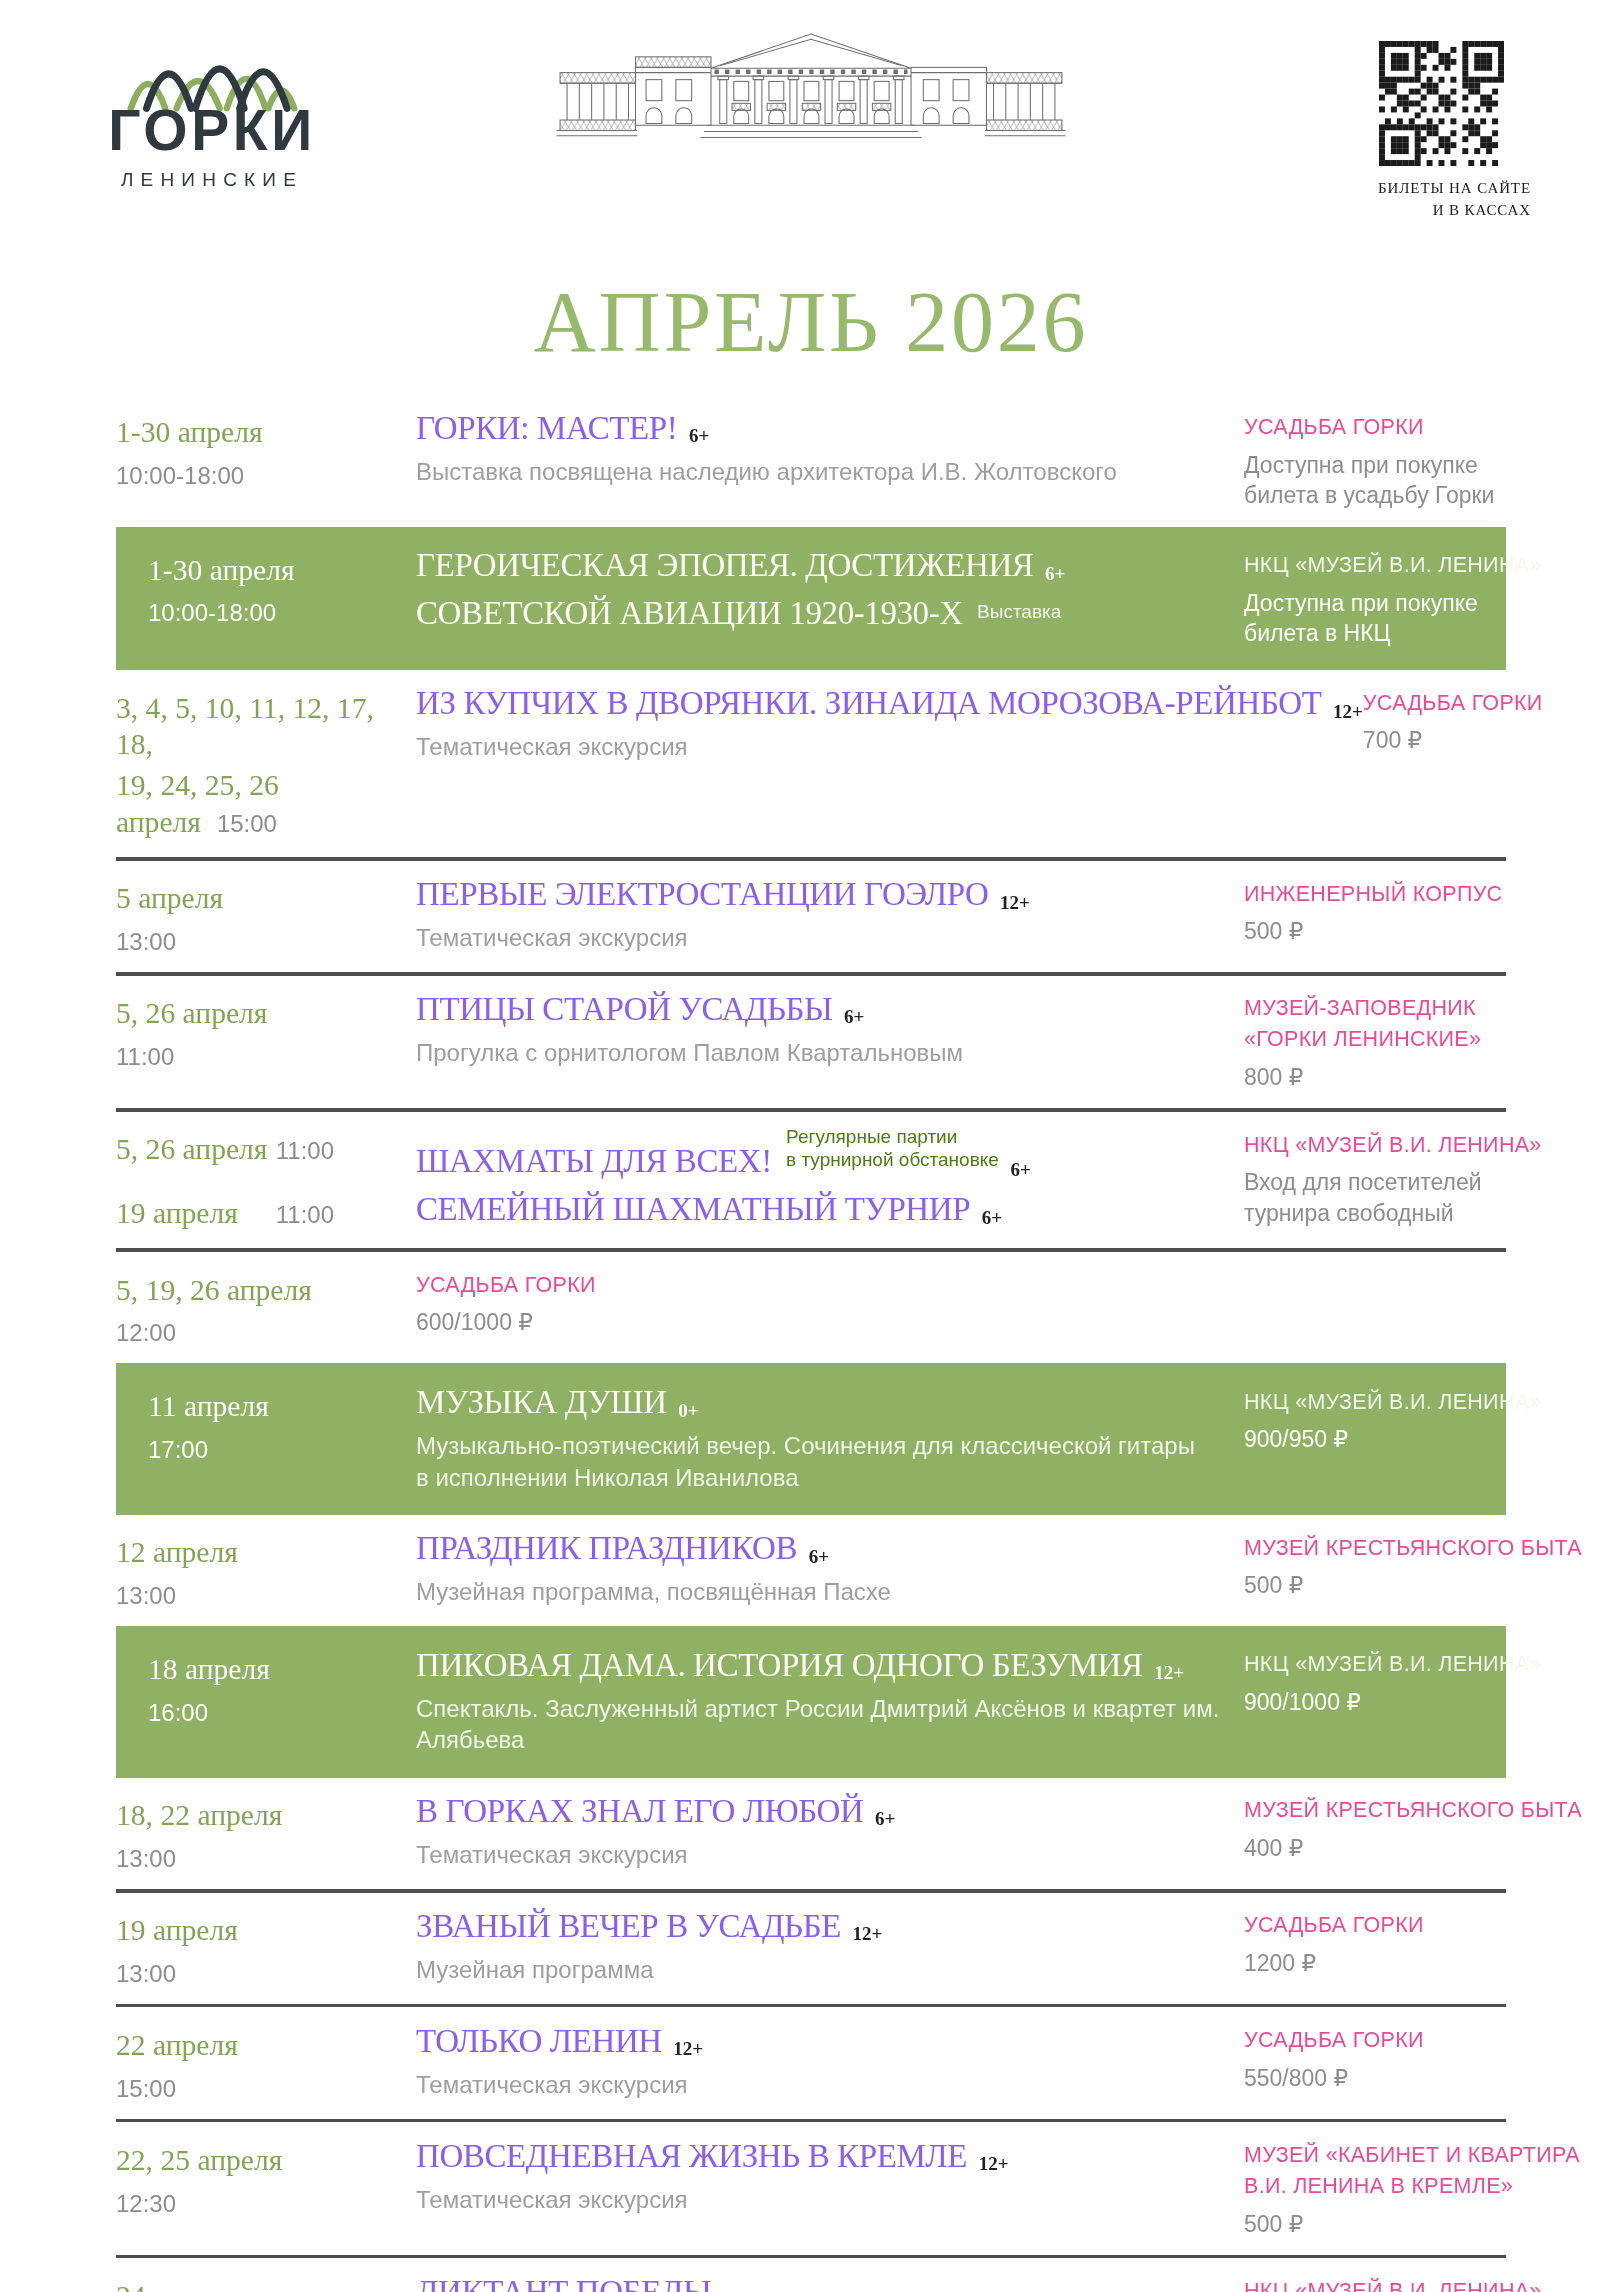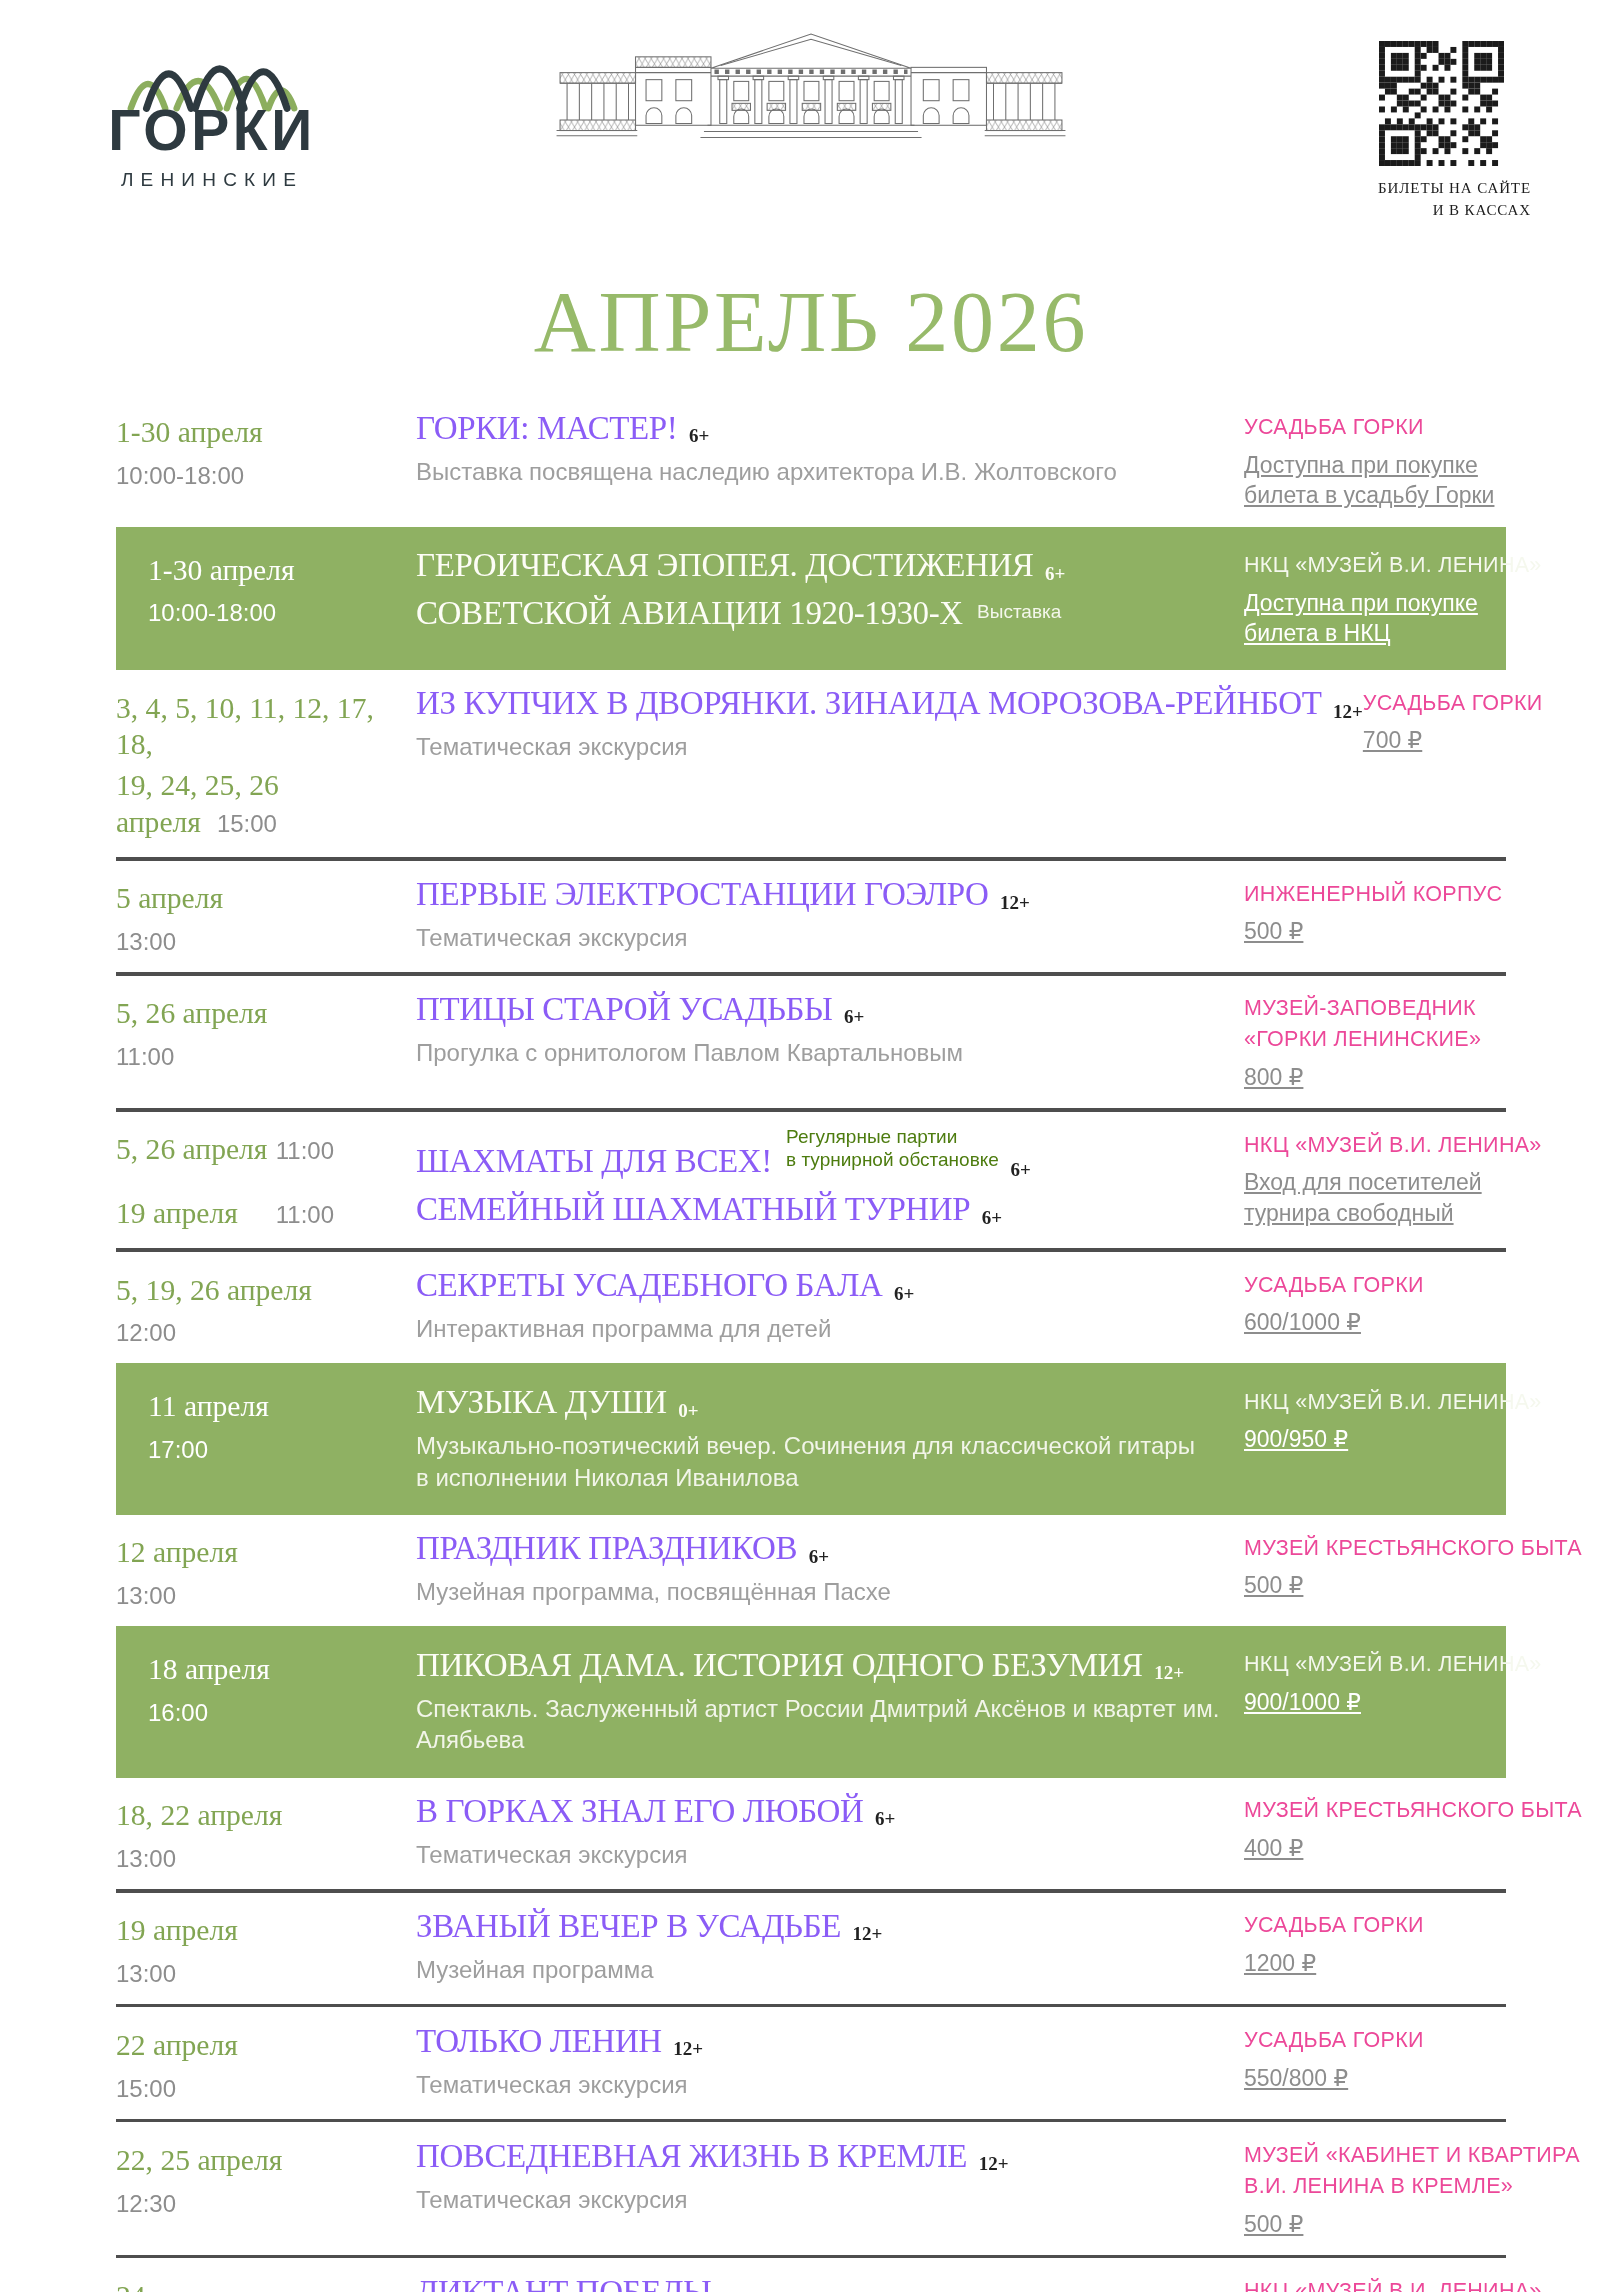--- a/index.html
+++ b/index.html
@@ -38,21 +38,21 @@
   .title-line{white-space:nowrap;line-height:1.18;}
   .title-line + .title-line{margin-top:9px;}
   .event-title{font-family:"Liberation Serif","DejaVu Serif",serif;font-size:33px;letter-spacing:-0.4px;color:#8b5cf6;}
   .age{font-family:"Liberation Serif","DejaVu Serif",serif;font-size:19px;font-weight:700;color:#222222;
     margin-left:11.6px;position:relative;top:3.6px;}
   .note{display:inline-block;font-size:19px;color:#4d7c0f;line-height:1.2;margin-left:14.3px;vertical-align:6.3px;white-space:normal;}
   .subtitle{font-size:24px;color:#9e9e9e;margin-top:8px;line-height:1.32;}
 
   .col-venue{padding-top:3.6px;}
   .venue-name{font-size:21.5px;color:#ec4899;letter-spacing:0.3px;line-height:1.42;white-space:nowrap;}
-  .venue-details{font-size:23px;color:#8d8d8d;margin-top:7.2px;line-height:1.32;text-decoration:underline;}
+  .venue-details{font-size:23px;color:#8d8d8d;margin-top:7.2px;line-height:1.32;}
 
   
   .highlight .date,.highlight .time{color:#ffffff;}
   .highlight .event-title,.highlight .age{color:#fdfdf6;}
   .highlight .note{color:#f4f7ec;}
   .highlight .subtitle{color:#f2f5e9;}
   .highlight .venue-name{color:#f5f8ee;}
   .highlight .venue-details{color:#ffffff;}
 </style>
 </head>
@@ -471,24 +471,20 @@
     <div class="col-venue">
           <div class="venue-name">НКЦ «МУЗЕЙ В.И. ЛЕНИНА»</div>
           <div class="venue-details">Вход для посетителей<br>турнира свободный</div>
         </div>
   </section>
 <div class="divider"></div>
   <section class="row">
     <div class="col-date">
           <div class="date-entry"><span class="date">5, 19, 26 апреля</span><span class="time">12:00</span></div>
         </div>
-    <div class="col-main">
-          <div class="title-line"><span class="event-title">СЕКРЕТЫ УСАДЕБНОГО БАЛА</span><span class="age">6+</span></div>
-          <div class="subtitle">Интерактивная программа для детей</div>
-        </div>
     <div class="col-venue">
           <div class="venue-name">УСАДЬБА ГОРКИ</div>
           <div class="venue-details">600/1000 ₽</div>
         </div>
   </section>
 
   <section class="row highlight">
     <div class="col-date">
           <div class="date-entry"><span class="date">11 апреля</span><span class="time">17:00</span></div>
         </div>

